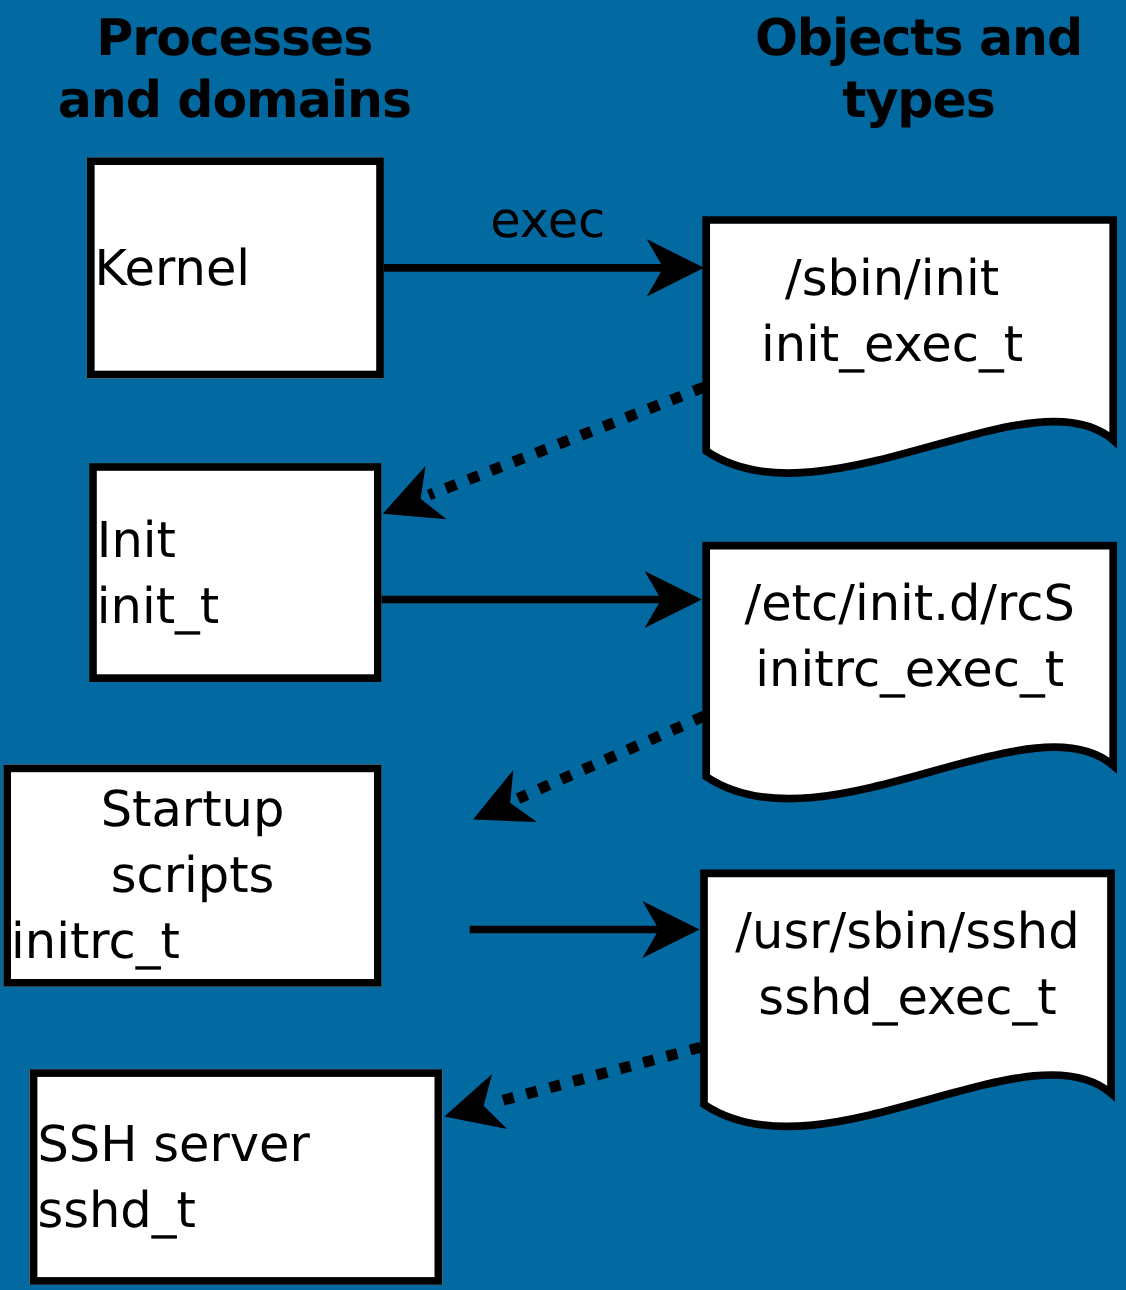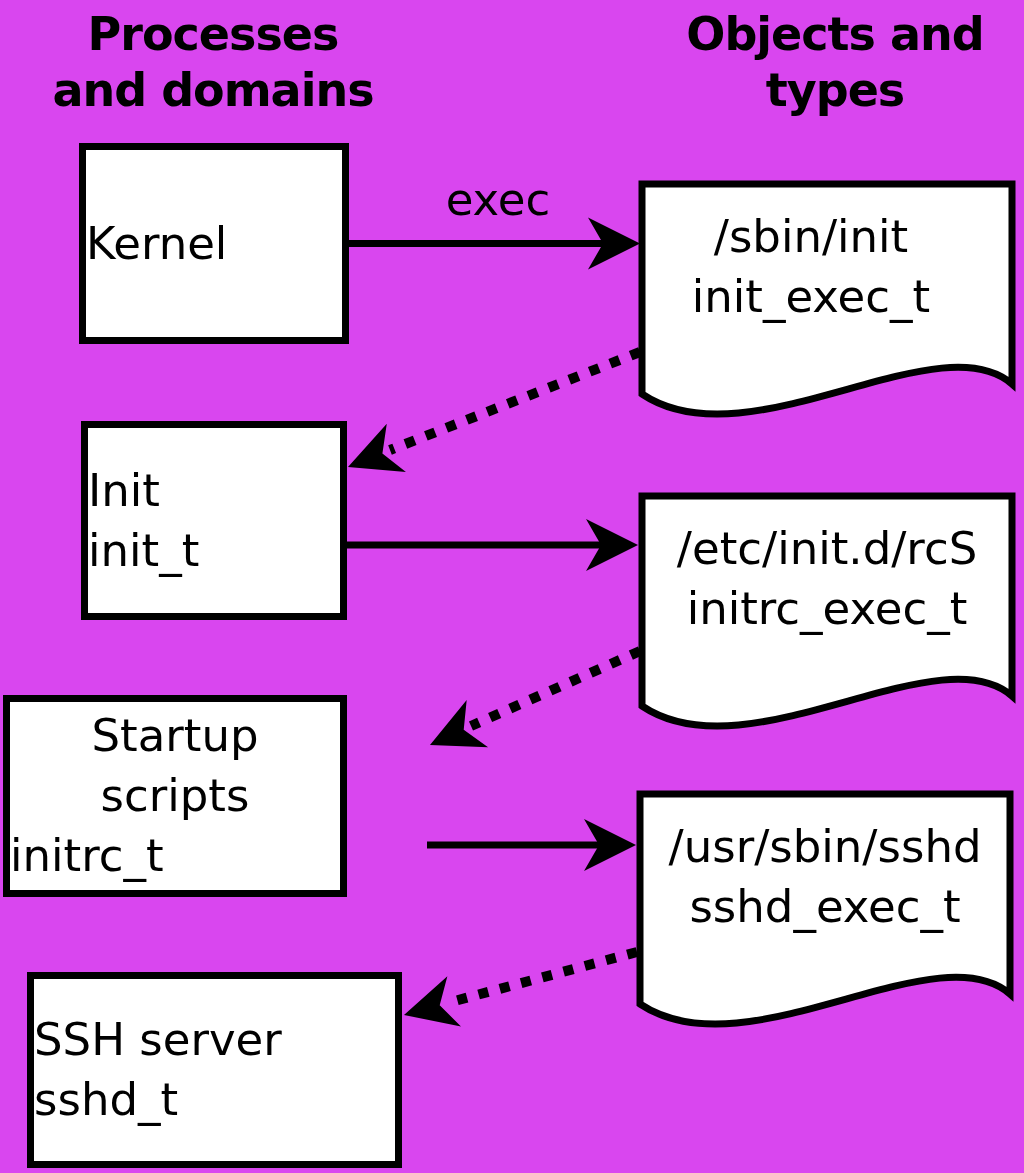--- a/index.html
+++ b/index.html
@@ -1,20 +1,20 @@
 <!DOCTYPE html>
 <html><head>
 <meta charset="utf-8">
 <style>
   html, body { margin: 0; padding: 0; background: #ffffff; }
   .canvas {
     position: relative;
     width: 1024px;
     height: 1173px;
-    background: #d946ef;
+    background: #0369a1;
     font-family: "DejaVu Sans", sans-serif;
     color: #000000;
     overflow: hidden;
   }
   .header {
     position: absolute;
     text-align: center;
     font-weight: bold;
     font-size: 46px;
     line-height: 56px;
@@ -86,21 +86,21 @@
   <div class="pbox" style="left:3px; top:695px; width:344px; height:202px;">
     <div>Startup scripts</div>
     <div>initrc_t</div>
   </div>
 
   <div class="pbox" style="left:27px; top:972px; width:375px; height:196px;">
     <div>SSH server</div>
     <div>sshd_t</div>
   </div>
 
-  <div class="doc" style="left:638px; top:180px; width:346px; height:252px;">
+  <div class="doc" style="left:638px; top:196px; width:346px; height:252px;">
     <svg width="378" height="252" viewBox="0 0 378 252">
       <path d="M 4,4 H 374 V 204 C 300,140 110,285 4,214 Z" fill="#ffffff" stroke="#000000" stroke-width="7" stroke-linejoin="miter"></path>
     </svg>
     <div class="doc-label">
       <div>/sbin/init</div>
       <div>init_exec_t</div>
     </div>
   </div>
 
   <div class="doc" style="left:638px; top:492px; width:378px; height:252px;">

